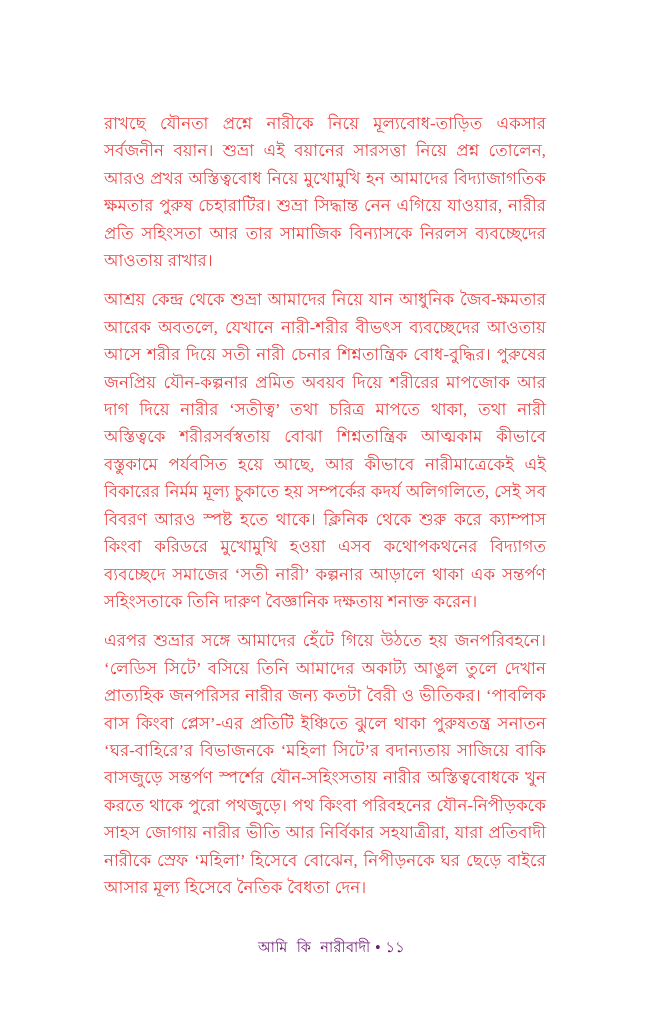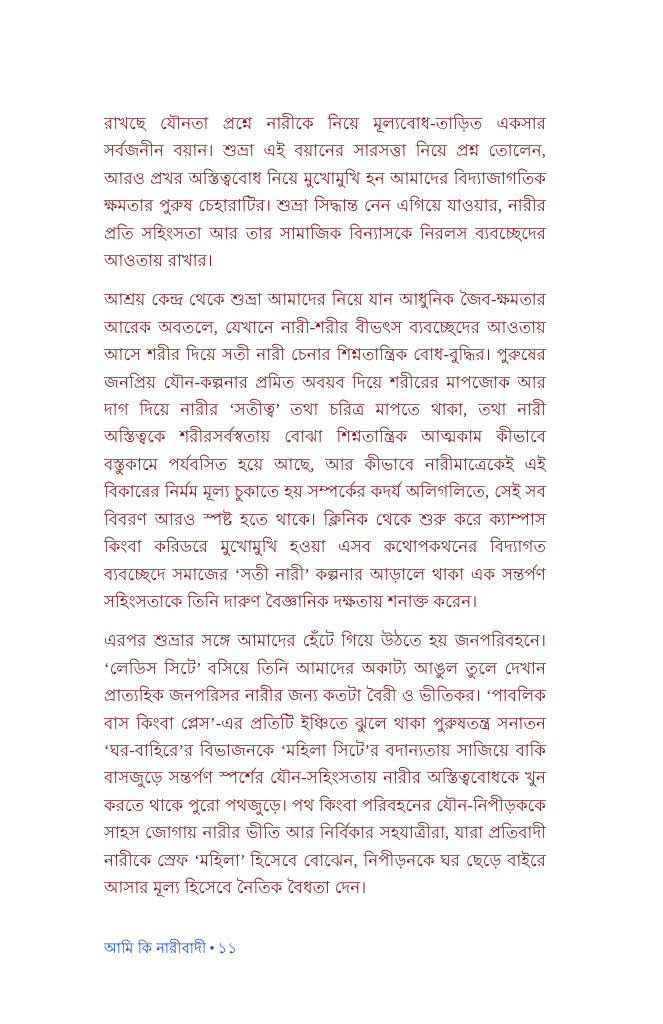--- a/index.html
+++ b/index.html
@@ -28,41 +28,41 @@
     top: 110px;
     width: 455px;
   }
 
   .para {
     margin: 0 13px 12px 0;
     text-align: justify;
     text-align-last: left;
     font-size: 16.6px;
     line-height: 27.4px;
-    color: #7f1d1d;
+    color: #ef4444;
     letter-spacing: 0.1px;
     word-spacing: 0.5px;
     font-family: "Liberation Serif", "DejaVu Serif", serif;
     hyphens: none;
   }
 
   .para:last-child {
     margin-bottom: 0;
   }
 
   .footer {
     position: absolute;
     left: 104px;
     top: 938px;
     width: 455px;
-    text-align: left;
+    text-align: center;
     font-size: 14.5px;
     line-height: 20px;
-    color: #1d4ed8;
-    font-family: Liberation Serif, serif;
+    color: #701a75;
+    font-family: Liberation Mono, monospace;
     letter-spacing: 0.3px;
   }
 
   .footer .dot {
     display: inline-block;
     margin: 0 3px;
   }
 </style>
 </head>
 <body>

